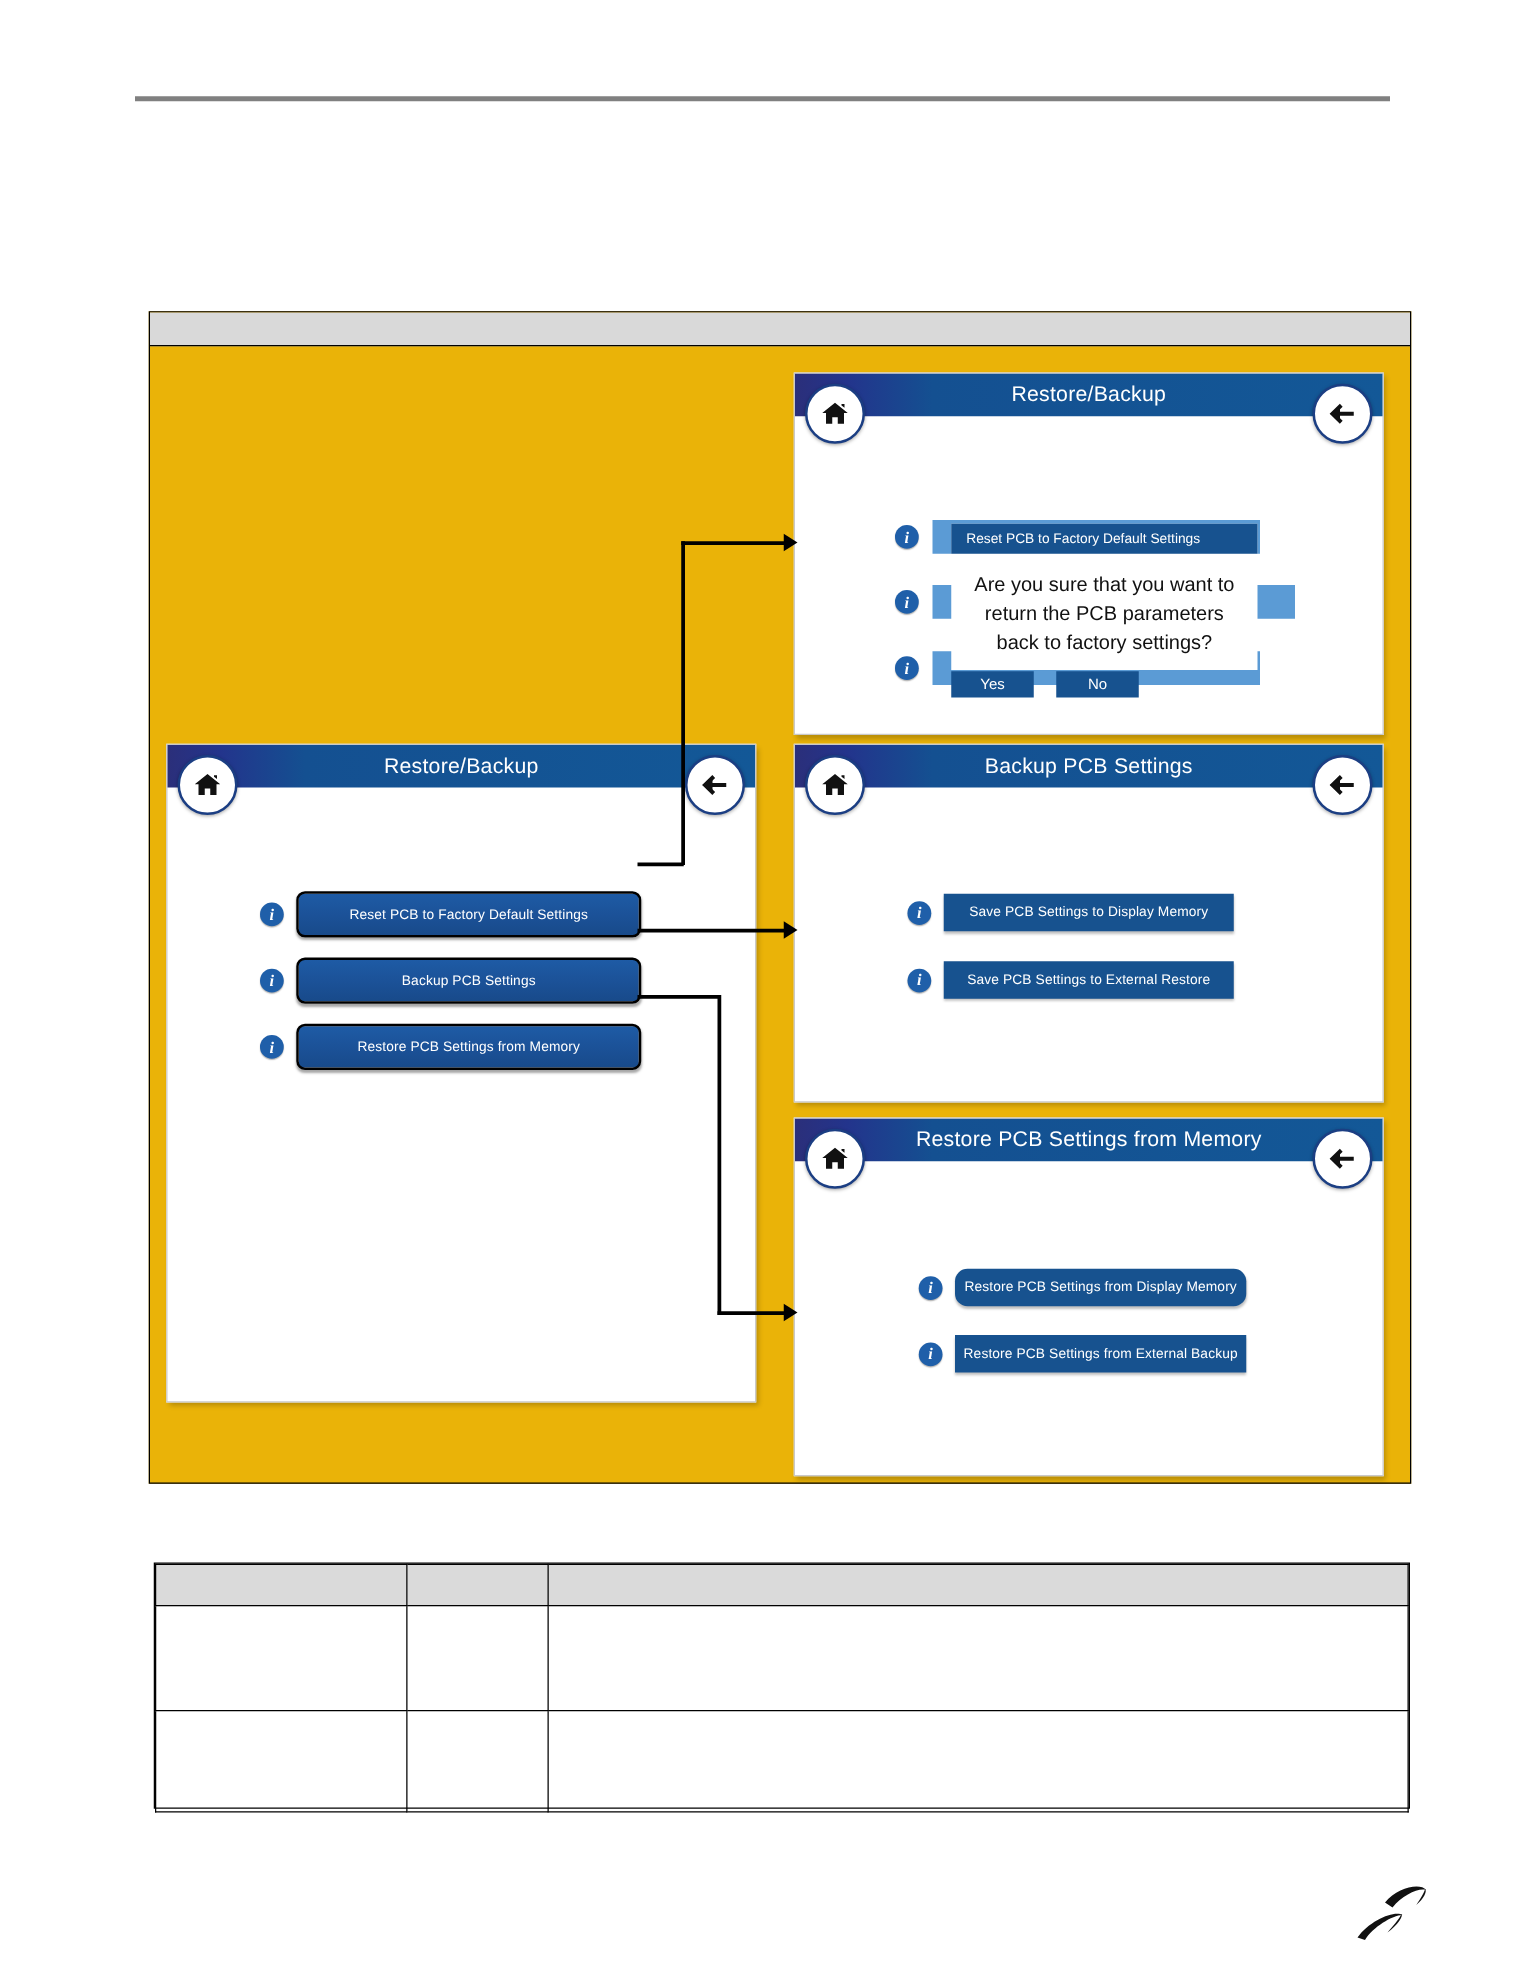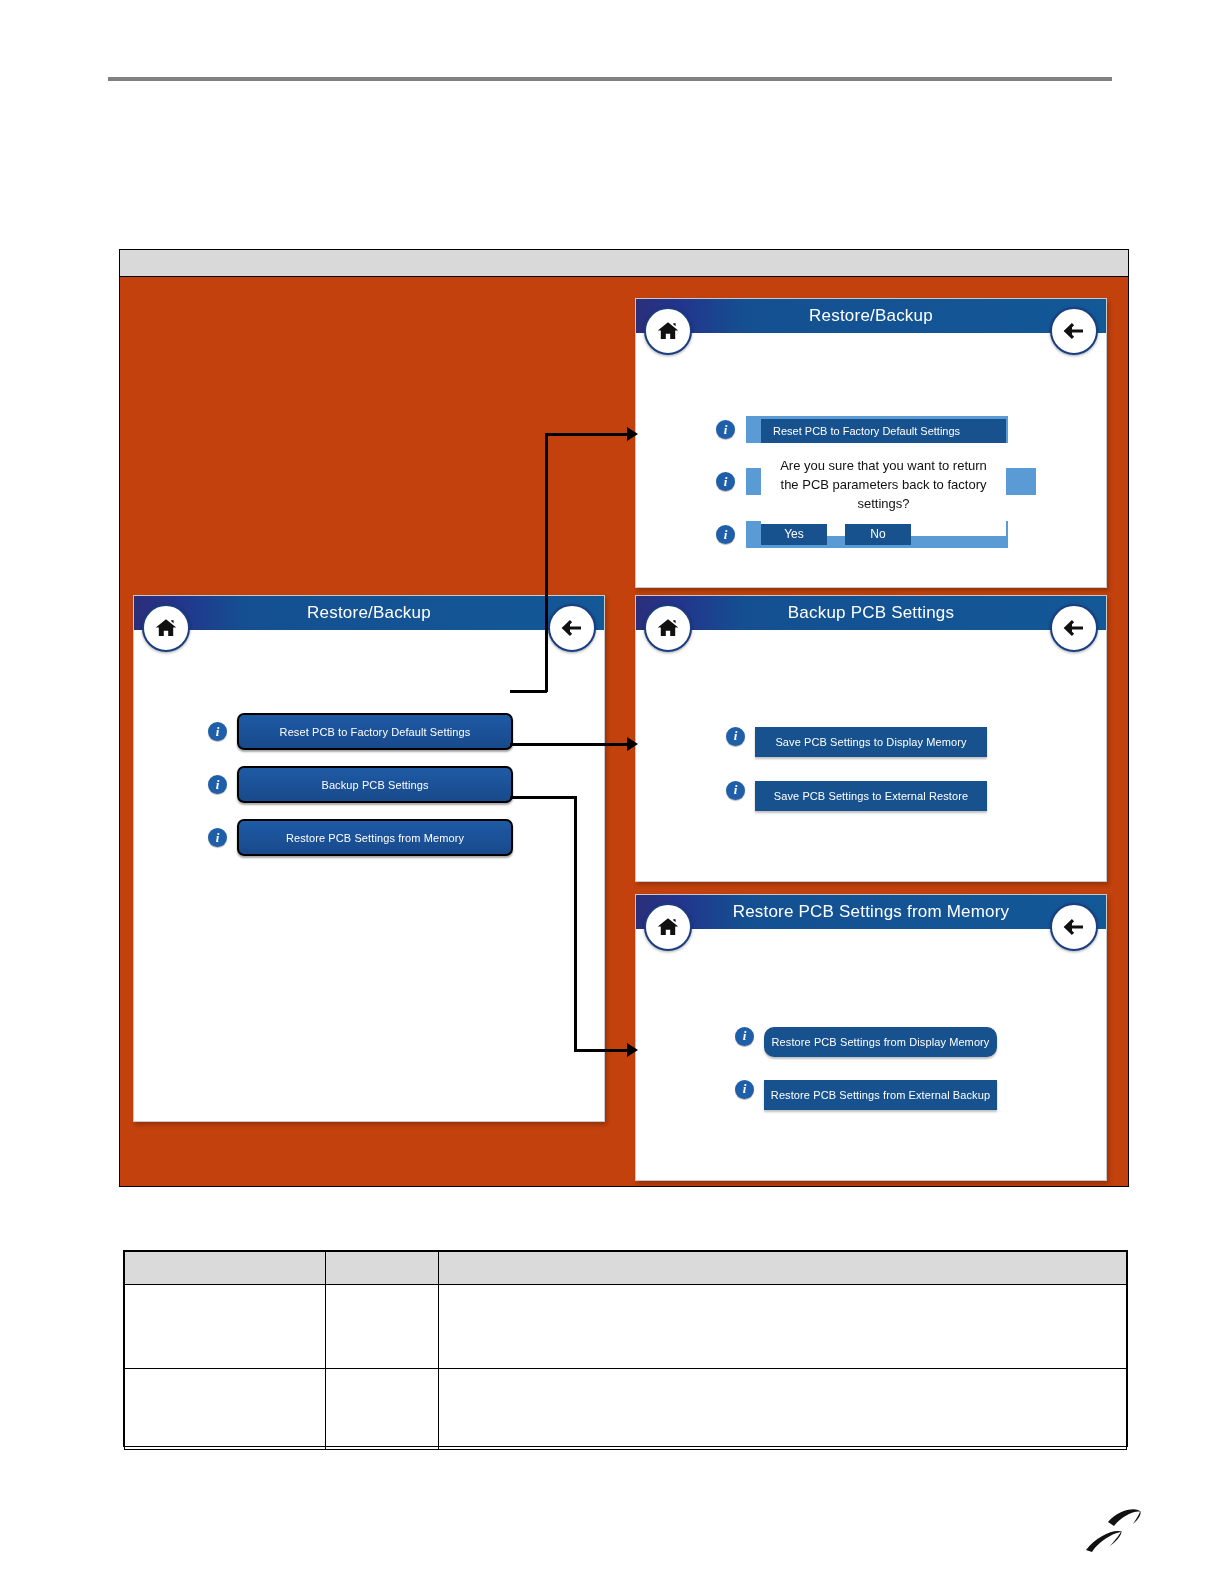--- a/index.html
+++ b/index.html
@@ -12,21 +12,21 @@
   }
   
   .top-rule{
     position:absolute;left:108px;top:77px;width:1004px;height:4px;
     background:#808080;
   }
   
   .diagram-frame{
     position:absolute;left:119px;top:249px;width:1010px;height:938px;
     border:1.5px solid #000000;
-    background:#c2410c;
+    background:#eab308;
     box-sizing:border-box;
   }
   .diagram-headband{
     position:absolute;left:0;top:0;width:100%;height:27px;
     background:#d9d9d9;
     border-bottom:1.5px solid #000000;
     box-sizing:border-box;
   }
   
   .panel{
@@ -87,38 +87,37 @@
   
   .opt-btn.outlined{
     border:2.5px solid #000000;
     border-radius:7px;
     background:linear-gradient(to bottom,#1e5ba5 0%,#1b5197 55%,#184a8a 100%);
     box-shadow:0 2px 2px rgba(0,0,0,.35);
   }
   .opt-btn.flat{
     background:#17528f;
     box-shadow:0 2px 2px rgba(0,0,0,.25);
-    margin-top:12px;
   }
   
   .dlg{
     position:absolute;
     background:#ffffff;
     box-sizing:border-box;
   }
   .dlg-title{
     background:#17528f;
     color:#ffffff;
     font-size:11px;
     padding:6px 0 6px 12px;
     white-space:nowrap;
   }
   .dlg-msg{
     color:#111111;
-    font-size:13px;
+    font-size:16px;
     line-height:1.45;
     text-align:center;
     padding:14px 14px 6px 14px;
   }
   .dlg-actions{display:flex;gap:18px;padding:4px 0 12px 0;}
   .dlg-btn{
     width:66px;height:21px;
     background:#17528f;color:#ffffff;
     font-size:12px;
     display:flex;align-items:center;justify-content:center;

